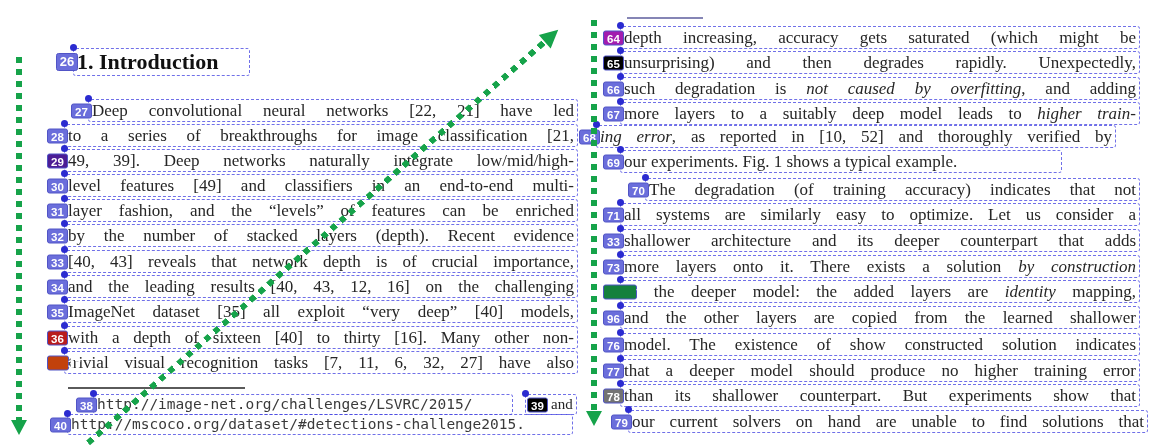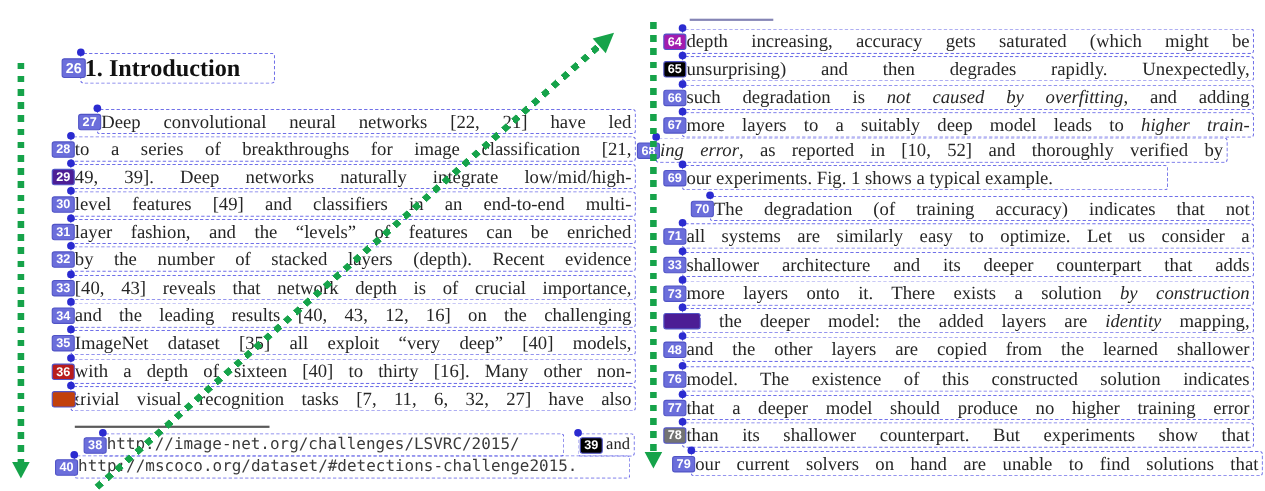--- a/index.html
+++ b/index.html
@@ -153,32 +153,32 @@
       <span class="badge" style="background: rgb(107, 110, 219); color: rgb(255, 255, 255); left: -18px;">33</span>
       <span class="line-text" style="line-height: 21px;"><span>shallower architecture and its deeper counterpart that adds</span></span>
     </div>
     <div class="mark body" style="left: 620px; top: 255px; width: 520px; height: 23px; border-color: rgba(72, 72, 226, 0.78);">
       <span class="dot" style="background: rgb(43, 43, 208);"></span>
       <span class="badge" style="background: rgb(107, 110, 219); color: rgb(255, 255, 255); left: -18px;">73</span>
       <span class="line-text" style="line-height: 21px;"><span>more layers onto it. There exists a solution </span><i>by construction</i></span>
     </div>
     <div class="mark body" style="left: 620px; top: 280px; width: 520px; height: 23px; border-color: rgba(72, 72, 226, 0.78);">
       <span class="dot" style="background: rgb(43, 43, 208);"></span>
-      <span class="badge" style="background: #4c1d95; color: rgb(255, 255, 255); left: -18px; padding-left: 32px;">74</span>
+      <span class="badge" style="background: #15803d; color: rgb(255, 255, 255); left: -18px; padding-left: 32px;">74</span>
       <span class="line-text" style="line-height: 21px;"><span>to the deeper model: the added layers are </span><i>identity</i><span> mapping,</span></span>
     </div>
     <div class="mark body" style="left: 620px; top: 306px; width: 520px; height: 23px; border-color: rgba(72, 72, 226, 0.78);">
       <span class="dot" style="background: rgb(43, 43, 208);"></span>
-      <span class="badge" style="background: rgb(107, 110, 219); color: rgb(255, 255, 255); left: -18px;">48</span>
+      <span class="badge" style="background: rgb(107, 110, 219); color: rgb(255, 255, 255); left: -18px;">96</span>
       <span class="line-text" style="line-height: 21px;"><span>and the other layers are copied from the learned shallower</span></span>
     </div>
     <div class="mark body" style="left: 620px; top: 333px; width: 520px; height: 23px; border-color: rgba(72, 72, 226, 0.78);">
       <span class="dot" style="background: rgb(43, 43, 208);"></span>
       <span class="badge" style="background: rgb(107, 110, 219); color: rgb(255, 255, 255); left: -18px;">76</span>
-      <span class="line-text" style="line-height: 21px;"><span>model. The existence of this constructed solution indicates</span></span>
+      <span class="line-text" style="line-height: 21px;"><span>model. The existence of show constructed solution indicates</span></span>
     </div>
     <div class="mark body" style="left: 620px; top: 359px; width: 520px; height: 23px; border-color: rgba(72, 72, 226, 0.78);">
       <span class="dot" style="background: rgb(43, 43, 208);"></span>
       <span class="badge" style="background: rgb(107, 110, 219); color: rgb(255, 255, 255); left: -18px;">77</span>
       <span class="line-text" style="line-height: 21px;"><span>that a deeper model should produce no higher training error</span></span>
     </div>
     <div class="mark body" style="left: 620px; top: 384px; width: 520px; height: 23px; border-color: rgba(72, 72, 226, 0.78);">
       <span class="dot" style="background: rgb(43, 43, 208);"></span>
       <span class="badge" style="background: #737373; color: rgb(255, 255, 255); left: -18px;">78</span>
       <span class="line-text" style="line-height: 21px;"><span>than its shallower counterpart. But experiments show that</span></span>

